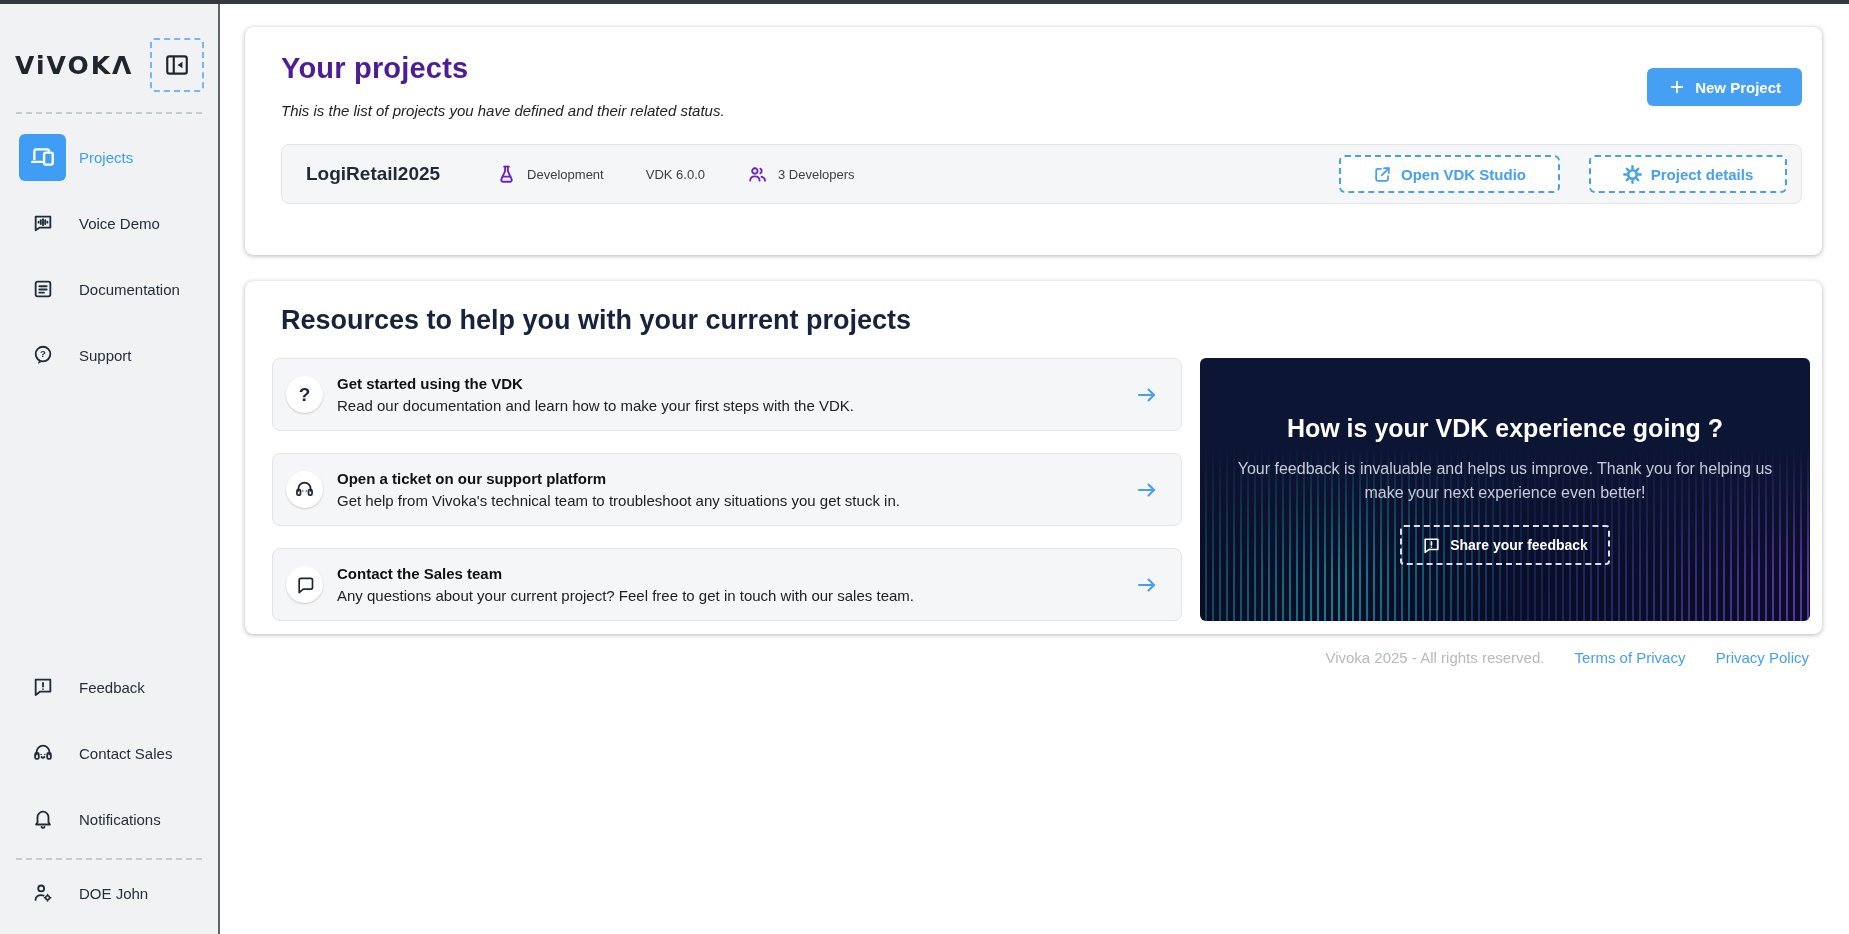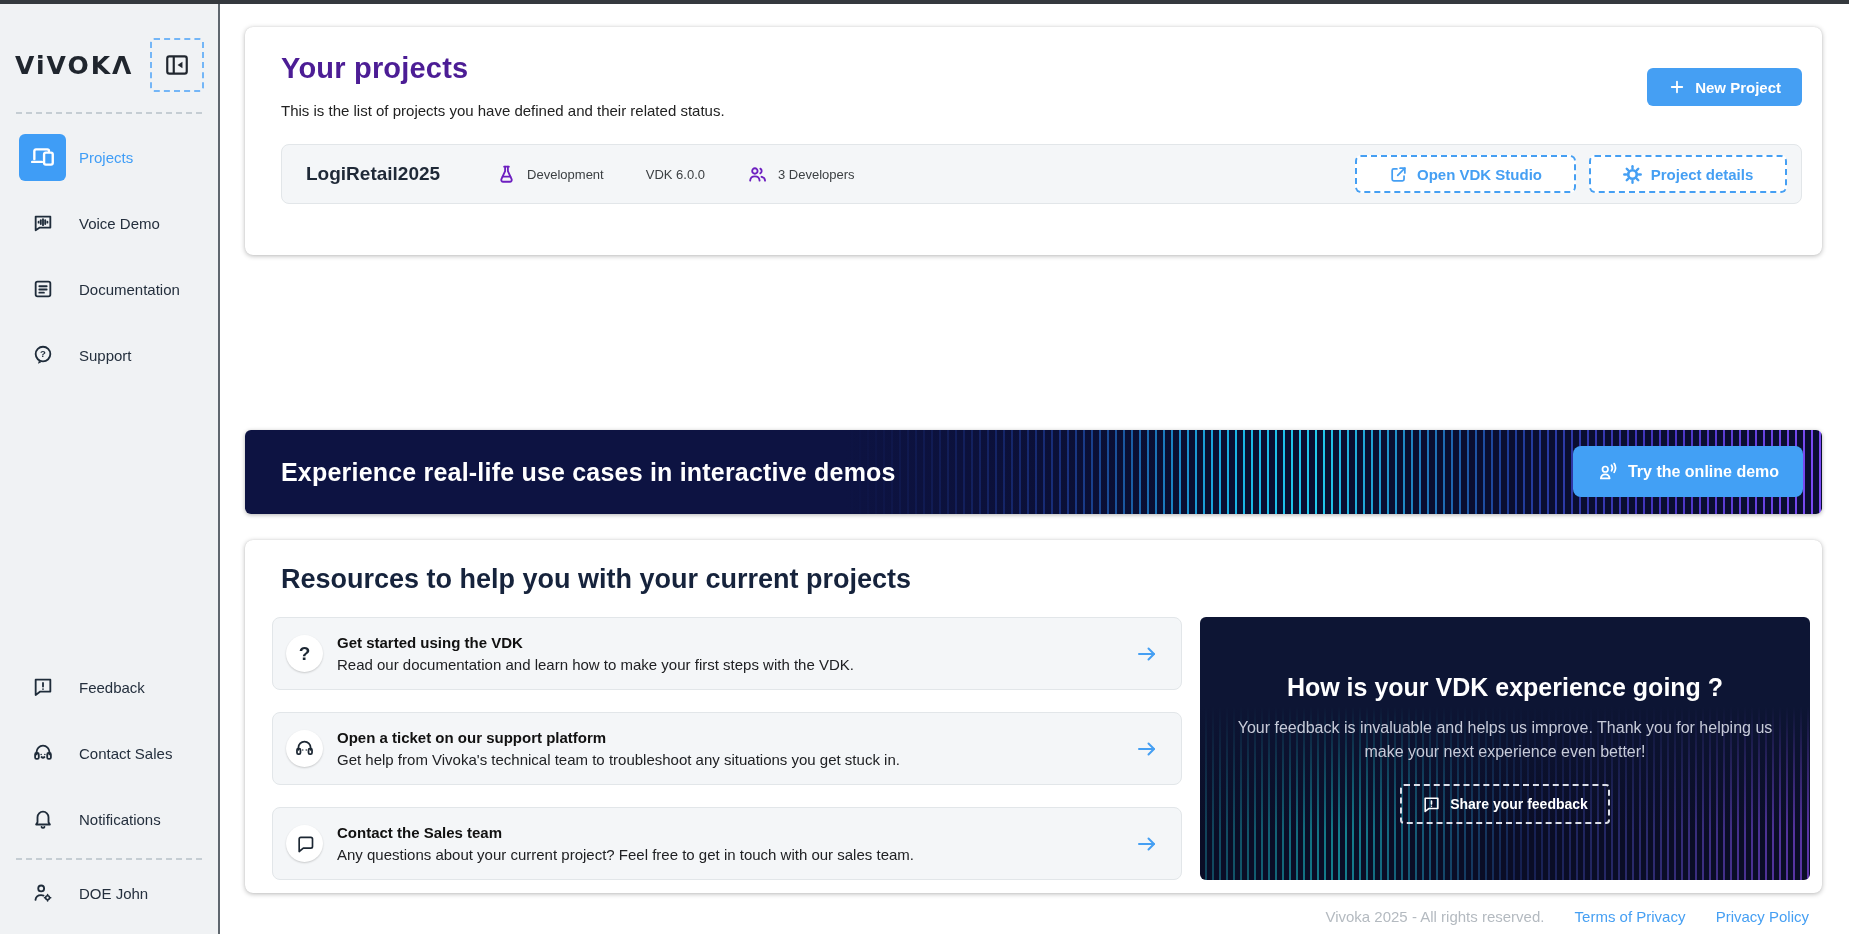--- a/index.html
+++ b/index.html
@@ -30,35 +30,35 @@
   .side-bottom .nav-item { height:66px; }
   .user-item { height:60px; }
 
   
   .main { position:absolute; top:4px; left:222px; right:0; bottom:0; background:#fff;
     padding:0 27px 0 23px; }
   .card { background:#fff; border-radius:8px; box-shadow:0 1px 5px rgba(0,0,0,.28), 0 0 1px rgba(0,0,0,.12); }
 
   .projects-card { margin-top:23px; height:228px; position:relative; padding:25px 20px 0 36px; }
   .page-title { font-size:29px; font-weight:bold; color:#4c1d95; letter-spacing:.2px; }
-  .page-subtitle { margin-top:17px; font-size:15px; color:#222; }
+  .page-subtitle { margin-top:17px; font-size:15px; color:#222;font-style:italic; }
   .btn { display:inline-flex; align-items:center; justify-content:center; gap:9px;
     border:none; cursor:pointer; font-family:inherit; font-weight:bold; border-radius:6px; }
   .btn-primary { background:#459ff3; color:#fff; font-size:15px; height:38px; padding:0 21px; }
   .new-project-btn { position:absolute; top:41px; right:20px; }
 
   .project-row { margin-top:25px; height:60px; background:#f4f6f8; border:1px solid #e2e6e9;
     border-radius:8px; display:flex; align-items:center; padding:0 14px 0 24px; }
   .project-name { font-size:19px; font-weight:bold; color:#1f2937; margin-right:56px; }
   .meta { display:flex; align-items:center; gap:10px; font-size:13px; color:#3c4043; }
   .meta + .meta { margin-left:42px;text-align:center; }
   .meta .picon { color:#6d1fc0; display:flex; }
   .btn-dashed { background:#fff; border:2px dashed #459ff3; color:#459ff3; font-size:15px;
     height:38px; padding:0 20px; border-radius:6px; }
-  .row-actions { margin-left:auto; display:flex; gap:13px; }
+  .row-actions { margin-left:auto; display:flex; gap:29px; }
   .open-studio-btn { width:221px; }
   .project-details-btn { width:198px; }
 
   .banner { margin-top:175px; height:84px; border-radius:6px; position:relative;
     display:flex; align-items:center; padding-left:36px;
     box-shadow:0 1px 4px rgba(0,0,0,.3);
     background:
       linear-gradient(90deg, #0d1342 0%, #0d1342 38%, rgba(13,19,66,0) 60%),
       repeating-linear-gradient(90deg, #0a0e30 0 6px, rgba(10,14,48,0) 6px 8px),
       linear-gradient(90deg, #141d55 28%, #1f3f9e 52%, #19b4e4 63%, #21c9ec 68%, #1d3c96 80%, #4634c0 90%, #7c4bf5 100%); }
@@ -288,34 +288,20 @@
                   <line x1="17.6" y1="6.4" x2="19.3" y2="4.7"></line>
               </g>
             </svg>
           </span>
           <span>Project details</span>
         </button>
       </span>
     </div>
   </section>
 
-  <section class="banner">
-    <span class="banner-title">Experience real-life use cases in interactive demos</span>
-    <button class="btn banner-cta">
-      <span>
-        <svg width="22" height="22" viewBox="0 0 24 24" fill="none" stroke="currentColor" stroke-width="1.9" stroke-linecap="round" stroke-linejoin="round">
-          <circle cx="9" cy="9" r="3"></circle>
-          <path d="M4.2 19c.3-2.8 2.3-4.5 4.8-4.5s4.5 1.7 4.8 4.5z"></path>
-          <path d="M15.8 4.6a5.3 5.3 0 010 6"></path>
-          <path d="M18.7 2.8a9 9 0 010 9.6"></path>
-        </svg>
-      </span>
-      <span>Try the online demo</span>
-    </button>
-  </section>
 
   <section class="card resources-card">
     <h2 class="resources-title">Resources to help you with your current projects</h2>
     <div class="resources-body">
       <div class="res-col">
 
         <div class="res-item">
           <span class="res-icon-circle">
               <span class="q">?</span>
             </span>

